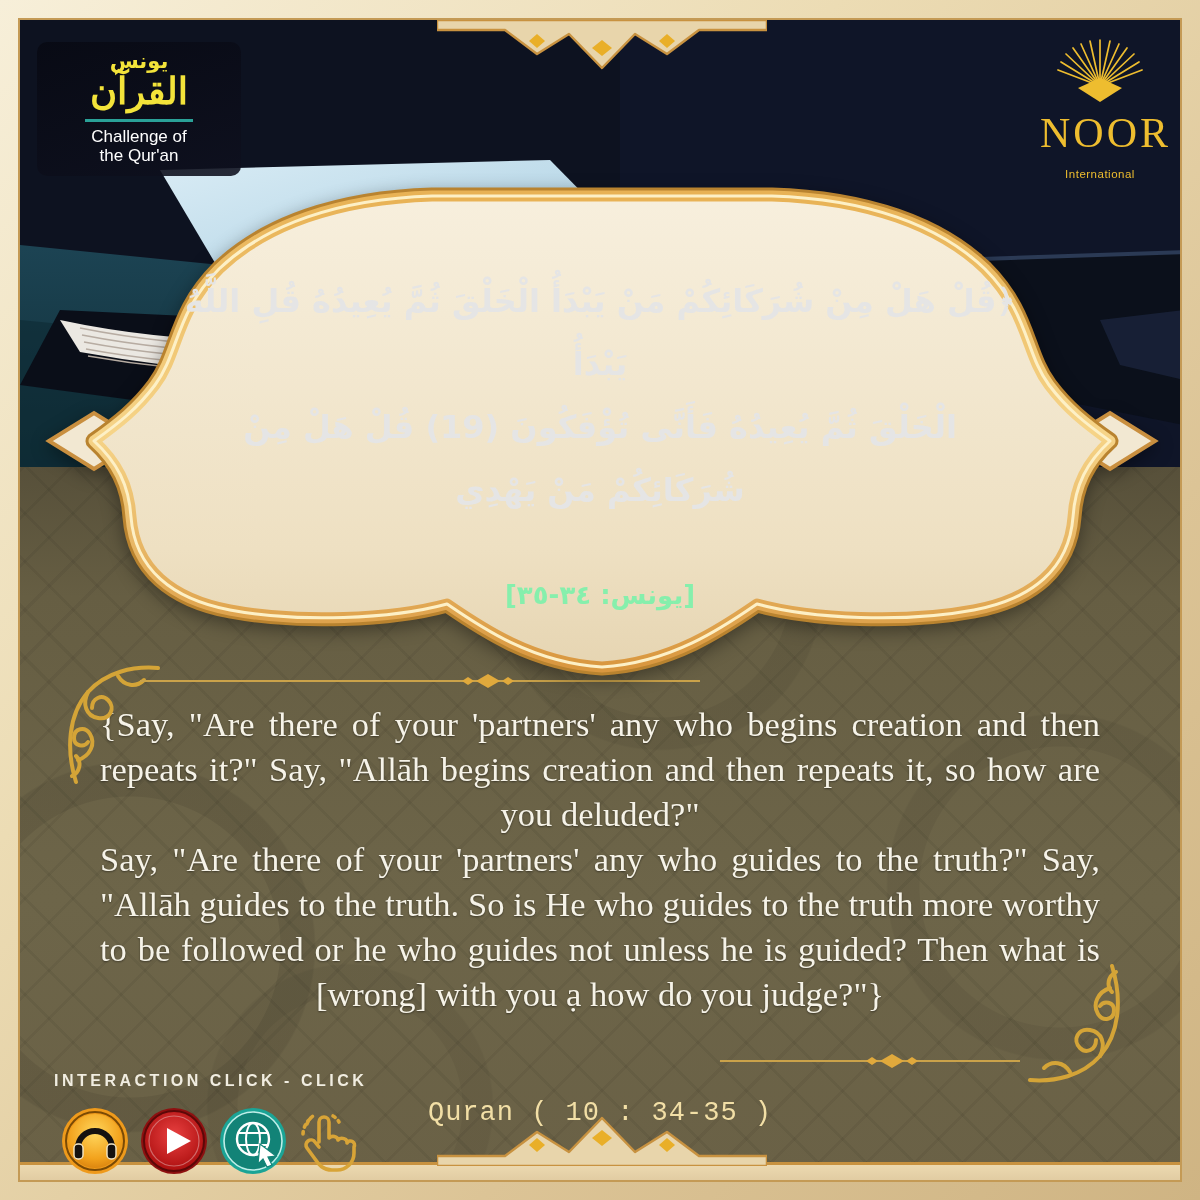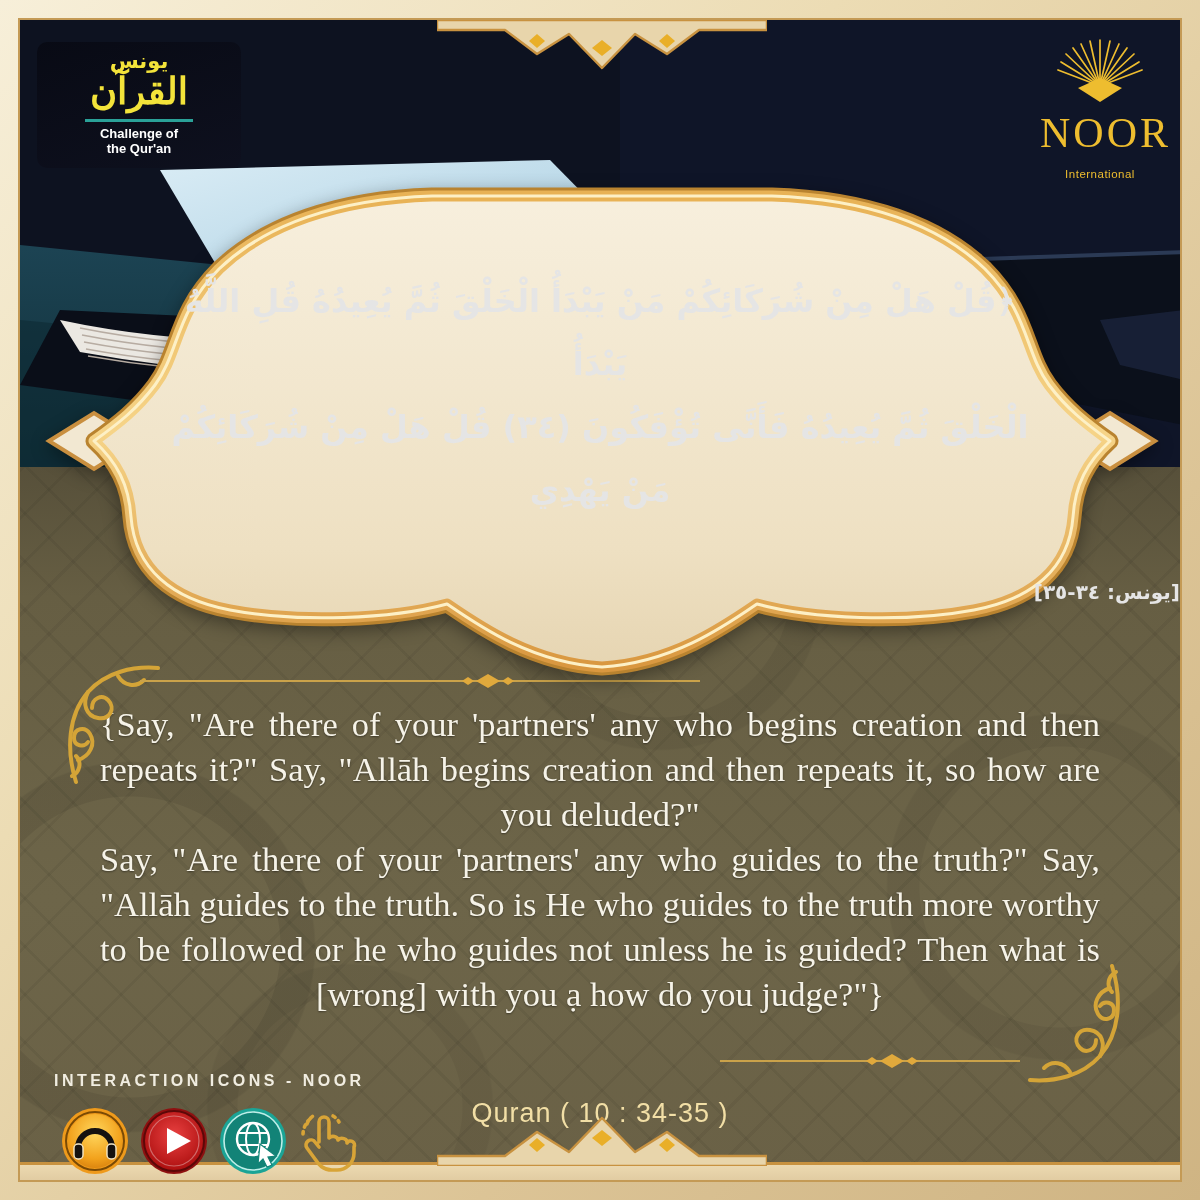--- a/index.html
+++ b/index.html
@@ -24,56 +24,56 @@
       radial-gradient(circle 170px at 640px 120px, transparent 130px, rgba(0,0,0,.06) 131px, rgba(0,0,0,.06) 162px, transparent 164px),
       radial-gradient(circle 180px at 1040px 420px, transparent 140px, rgba(0,0,0,.06) 141px, rgba(0,0,0,.06) 172px, transparent 174px),
       radial-gradient(circle 150px at 330px 640px, transparent 112px, rgba(0,0,0,.05) 113px, rgba(0,0,0,.05) 142px, transparent 144px);}
   
   .badge{position:absolute;left:17px;top:22px;width:192px;min-height:108px;
     background:linear-gradient(160deg,rgba(8,10,20,.96),rgba(14,16,30,.88));
     border-radius:10px;text-align:center;padding:8px 6px 10px;z-index:30;}
   .badge .ar1{color:#f3e33a;font-size:21px;font-weight:bold;line-height:1.05;font-family:"DejaVu Sans",sans-serif;}
   .badge .ar2{color:#f3e33a;font-size:37px;font-weight:bold;line-height:1.1;font-family:Liberation Sans, sans-serif;}
   .badge .rule{width:108px;height:3px;background:#2aa198;margin:6px auto 5px;}
-  .badge .en{color:#fff;font-size:13px;font-weight:bold;line-height:1.15;}
+  .badge .en{color:#fff;font-size:17px;font-weight:normal;line-height:1.15;}
   
   .noor{position:absolute;right:20px;top:18px;width:120px;text-align:center;z-index:30;}
   .noor .name{color:#eebd2f;font-family:"Liberation Serif",serif;font-size:42px;letter-spacing:3px;line-height:1;margin-top:2px;}
   .noor .sub{color:#eebd2f;font-size:11.5px;letter-spacing:.5px;margin-top:14px;}
   
   .trim-top{position:absolute;left:417px;top:0;z-index:25;}
   .trim-bottom{position:absolute;left:417px;top:1094px;z-index:25;}
   .bottom-strip{position:absolute;left:0;top:1142px;width:1164px;height:22px;
     background:linear-gradient(180deg,#ecd9b0,#dcc69c);border-top:3px solid #c89240;z-index:24;}
   
   .cartouche{position:absolute;left:57px;top:147px;width:1050px;height:510px;z-index:20;}
   .cartouche svg{overflow:visible;filter:drop-shadow(0 5px 9px rgba(0,0,0,.38));}
   .verse-text{position:absolute;left:150px;right:150px;top:250px;z-index:21;text-align:center;direction:rtl;
     color:#e5e5e5;font-family:"DejaVu Sans",sans-serif;font-weight:bold;font-size:32px;line-height:63px;}
-  .citation{position:absolute;left:0;right:0;top:560px;z-index:21;direction:rtl;
-    color:#e5e5e5;font-family:"DejaVu Sans",sans-serif;font-weight:bold;font-size:20px;}
+  .citation{position:absolute;left:0;right:0;top:560px;z-index:21;text-align:center;direction:rtl;
+    color:#86efac;font-family:"DejaVu Sans",sans-serif;font-weight:bold;font-size:26px;}
   
   .translation{position:absolute;left:80px;right:80px;top:682px;z-index:15;
     color:#f6f3e8;font-family:"Liberation Serif",serif;font-size:34.5px;line-height:45px;
     text-align:justify;text-align-last:center;text-shadow:0 1px 2px rgba(0,0,0,.45);}
   .translation p{margin:0;}
   
   .flourish{position:absolute;z-index:16;}
   .fl-tl{left:38px;top:640px;}
   .fl-br{left:1000px;top:938px;}
   .div-top{left:120px;top:652px;}
   .div-bottom{left:700px;top:1032px;}
   
   .interaction-label{position:absolute;left:34px;top:1052px;z-index:26;color:#f1ede1;
     font-size:16px;font-weight:bold;letter-spacing:3.5px;}
   .icon-row{position:absolute;left:40px;top:1082px;z-index:26;display:flex;align-items:center;gap:9px;}
   .icon-btn{width:70px;height:70px;display:block;cursor:pointer;}
   .hand{width:72px;height:72px;margin-left:-4px;margin-top:6px;}
   .reference{position:absolute;left:0;right:0;top:1078px;z-index:25;text-align:center;
-    color:#f2dfa6;font-family:Liberation Sans, sans-serif;font-size:27px;letter-spacing:1px;}
+    color:#f2dfa6;font-family:Liberation Mono, monospace;font-size:27px;letter-spacing:1px;}
 </style>
 </head>
 <body>
 
 <div class="canvas">
   <div class="stage">
 
     <div class="photo">
       <svg width="1164" height="447" viewBox="0 0 1164 447">
         <defs>
@@ -172,21 +172,21 @@
                  C 95 432, 58 402, 54 350
                  C 52 318, 40 295, 17 274
                  C 42 256, 60 242, 78 218
                  C 102 186, 98 146, 142 102
                  C 188 58, 260 32, 355 29 Z" fill="none" stroke="#fdf0c6" stroke-width="3" stroke-linejoin="round"></path>
       </svg>
     </div>
 
     <div class="verse-text">
       <div>﴿قُلْ هَلْ مِنْ شُرَكَائِكُمْ مَنْ يَبْدَأُ الْخَلْقَ ثُمَّ يُعِيدُهُ قُلِ اللَّهُ يَبْدَأُ</div>
-      <div>الْخَلْقَ ثُمَّ يُعِيدُهُ فَأَنَّى تُؤْفَكُونَ (٣٤) قُلْ هَلْ مِنْ شُرَكَائِكُمْ مَنْ يَهْدِي</div>
+      <div>الْخَلْقَ ثُمَّ يُعِيدُهُ فَأَنَّى تُؤْفَكُونَ (19) قُلْ هَلْ مِنْ شُرَكَائِكُمْ مَنْ يَهْدِي</div>
     </div>
     <div class="citation">[يونس: ٣٤-٣٥]</div>
 
     <svg class="flourish fl-tl" width="110" height="130" viewBox="0 0 110 130">
       <g fill="none" stroke="#d4a437" stroke-width="4" stroke-linecap="round">
         <path d="M18 122 C 8 90 10 55 30 32 C 48 12 75 6 100 8"></path>
         <path d="M30 32 C 24 44 28 56 40 58 C 52 60 58 48 50 40 C 44 34 34 38 34 48"></path>
         <path d="M20 100 C 32 96 38 84 32 74 C 27 66 16 68 16 78 C 16 86 26 88 30 82"></path>
         <path d="M60 16 C 66 26 78 28 86 20"></path>
         <path d="M14 116 C 22 112 24 102 18 96"></path>
@@ -212,21 +212,21 @@
       <polygon points="160,9 172,2 184,9 172,16" fill="#e0a93c"></polygon>
       <polygon points="146,9 152,5 158,9 152,13" fill="#e0a93c"></polygon>
       <polygon points="186,9 192,5 198,9 192,13" fill="#e0a93c"></polygon>
     </svg>
 
     <div class="translation">
       <p>{Say, "Are there of your 'partners' any who begins creation and then repeats it?" Say, "Allāh begins creation and then repeats it, so how are you deluded?"</p>
       <p>Say, "Are there of your 'partners' any who guides to the truth?" Say, "Allāh guides to the truth. So is He who guides to the truth more worthy to be followed or he who guides not unless he is guided? Then what is [wrong] with you ạ how do you judge?"}</p>
     </div>
 
-    <div class="interaction-label">INTERACTION ICONS - NOOR</div>
+    <div class="interaction-label">INTERACTION CLICK - CLICK</div>
 
     <div class="icon-row">
       <svg class="icon-btn" viewBox="0 0 70 70">
         <defs>
             <radialGradient id="hg" cx=".5" cy=".35" r=".8">
           <stop offset="0" stop-color="#ffd75e"></stop>
               <stop offset=".6" stop-color="#f2a21c"></stop>
               <stop offset="1" stop-color="#c96f06"></stop>
         </radialGradient>
           </defs>

